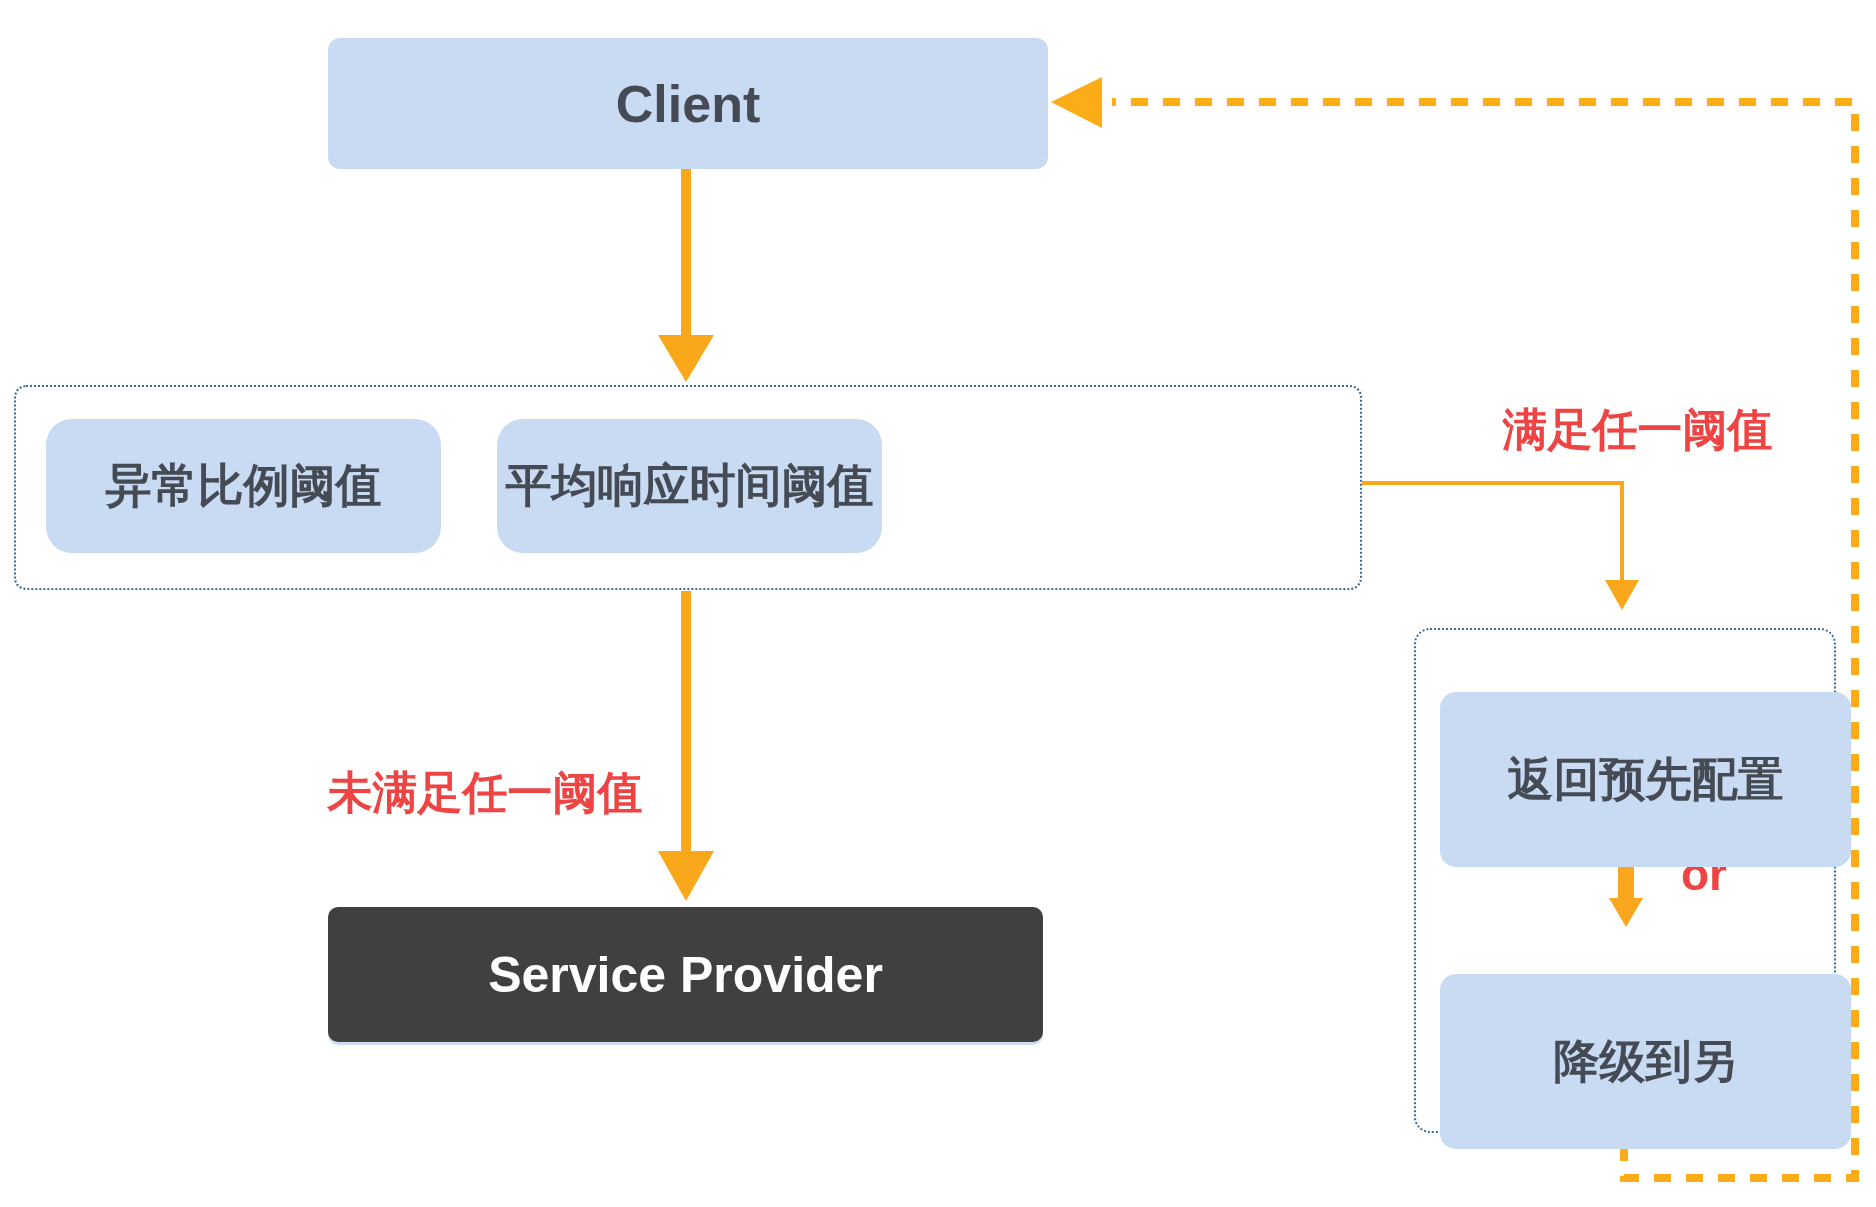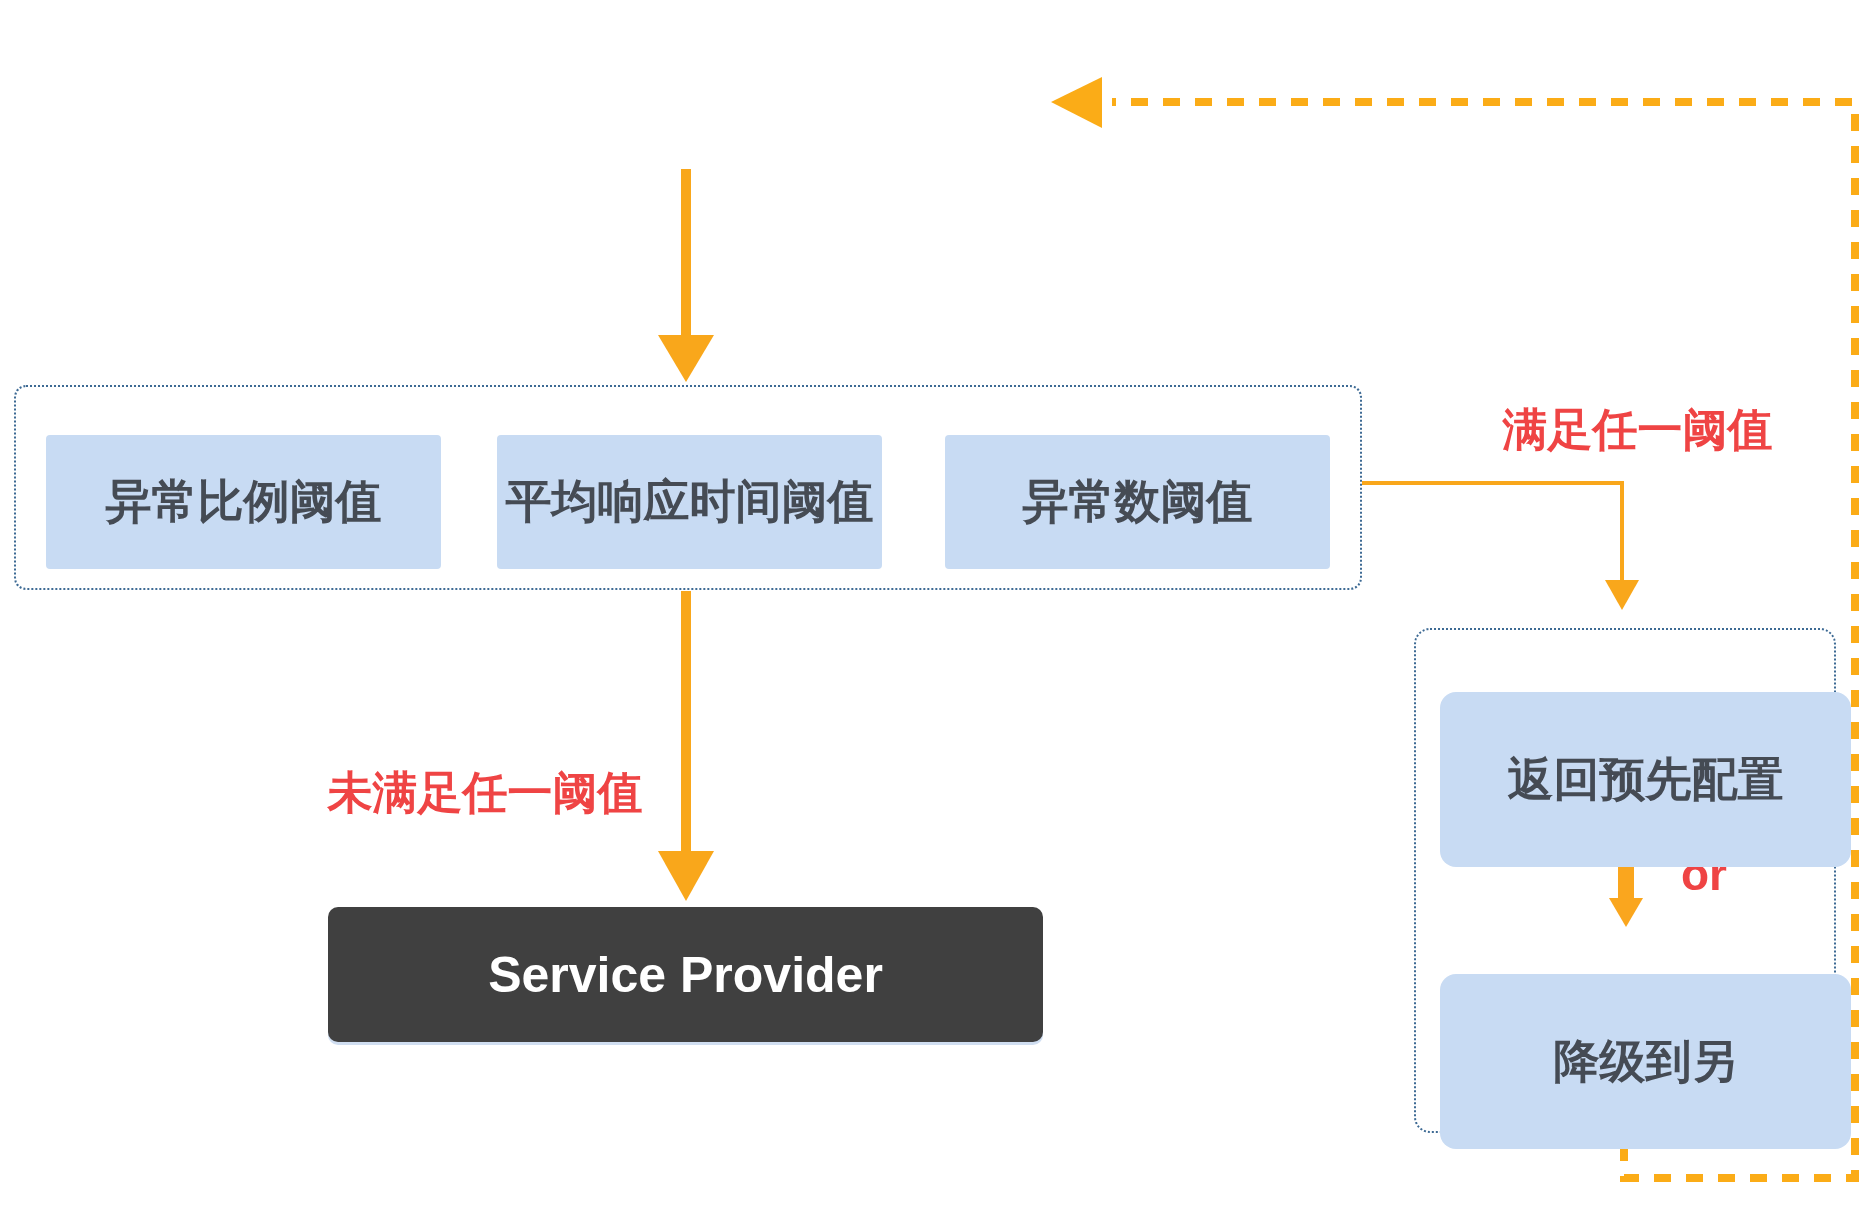--- a/index.html
+++ b/index.html
@@ -38,23 +38,22 @@
     border: 2px dotted #3D6A94;
     box-sizing: border-box;
     background: transparent;
   }
   .container-thresholds {
     left: 14px; top: 385px; width: 1348px; height: 205px;
     border-radius: 12px;
   }
   .threshold-box {
     top: 419px; height: 134px;
-    border-radius: 4px;
+    border-radius: 26px;
     font-size: 46px;
-    margin-top: 16px;
   }
   .t1 { left: 46px;  width: 395px; }
   .t2 { left: 497px; width: 385px; }
   .t3 { left: 945px; width: 385px; }
   .flow-label {
     position: absolute;
     color: #ef4444;
     font-weight: 700;
     font-size: 45px;
     text-align: center;
@@ -123,31 +122,31 @@
       <polygon points="1609,864 1643,864 1626,835" fill="#FAA61E"></polygon>
       <polygon points="1609,898 1643,898 1626,927" fill="#FAA61E"></polygon>
     </g>
 
     <g>
       <path d="M1624,1112 L1624,1178 L1855,1178 L1855,102 L1112,102" fill="none" stroke="#FBAC17" stroke-width="8" stroke-dasharray="17 15"></path>
       <polygon points="1102,77 1102,128 1051,102" fill="#FBAC17"></polygon>
     </g>
   </svg>
 
+  <div class="node blue-fill box-client">
+    <span>Client</span>
+  </div>
 
   <div class="container-dotted container-thresholds"></div>
 
   <div class="node blue-fill threshold-box t1">
     <span>异常比例阈值</span>
   </div>
   <div class="node blue-fill threshold-box t2">
     <span>平均响应时间阈值</span>
-  </div>
-  <div class="node blue-fill threshold-box t3">
-    <span>异常数阈值</span>
   </div>
 
   <div class="flow-label label-meet">满足任一阈值</div>
   <div class="flow-label label-notmeet">未满足任一阈值</div>
   <div class="flow-label label-or">or</div>
 
   <div class="container-dotted container-fallback"></div>
 
   <div class="node blue-fill fallback-box fb-a">
     <span>返回预先配置</span>

